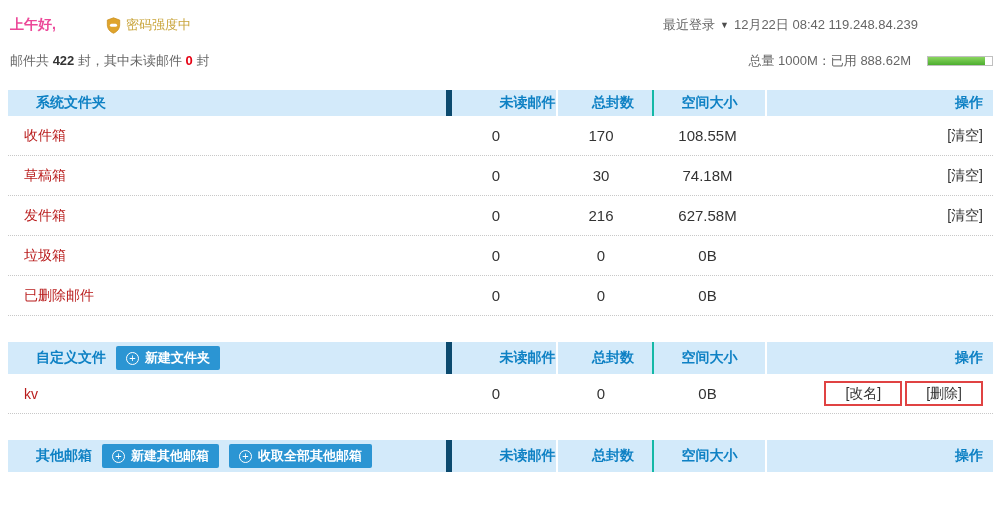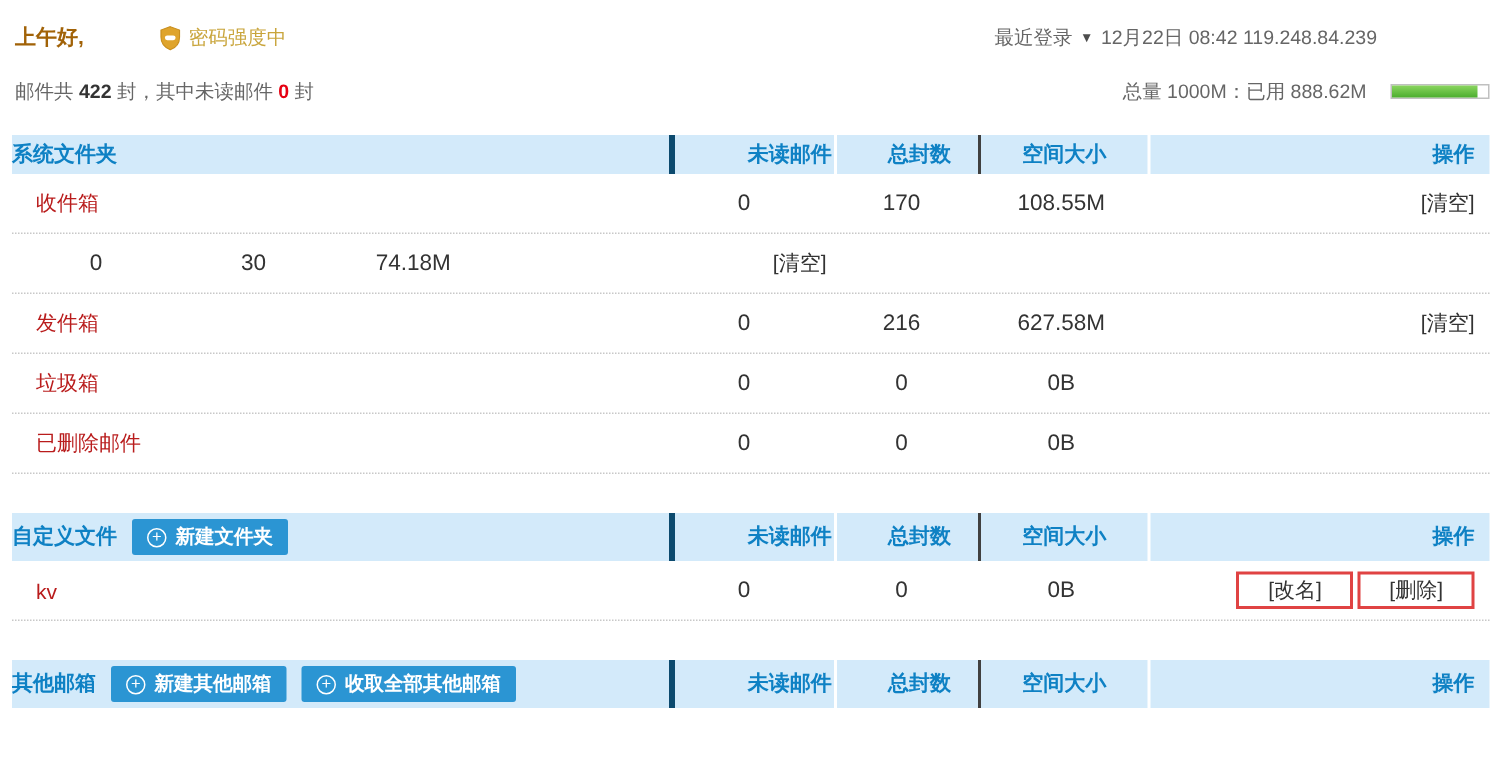--- a/index.html
+++ b/index.html
@@ -9,21 +9,21 @@
   }
   *{box-sizing:border-box;}
   html,body{margin:0;padding:0;}
   body{
     width:998px;height:515px;overflow:hidden;background:#fff;
     font-family:"Liberation Sans","DejaVu Sans",sans-serif;
     font-size:14px;color:#333;
   }
   
   .row1{display:flex;align-items:center;margin:14px 0 0 10px;height:22px;}
-  .greeting{font-weight:bold;font-size:14px;color:#a16207;}
+  .greeting{font-weight:bold;font-size:14px;color:#ec4899;}
   .badge{display:inline-flex;align-items:center;gap:5px;margin-left:50px;
          color:var(--badge-text);font-size:13px;cursor:pointer;}
   .badge svg{display:block;}
   .login{margin-left:auto;margin-right:80px;display:flex;align-items:center;gap:5px;
          color:#666;font-size:13px;cursor:pointer;}
   .caret{font-size:9px;color:#4d4d4d;line-height:1;}
   .row2{display:flex;align-items:center;margin:16px 5px 0 10px;height:18px;
         color:#666;font-size:13px;}
   .row2 .num-total{font-weight:bold;color:#333;}
   .row2 .num-unread{font-weight:bold;color:var(--unread-red);}
@@ -31,24 +31,24 @@
   .progress{width:66px;height:10px;border:1px solid #c0c0c0;background:#fff;}
   .progress-fill{height:100%;width:89%;
         background:linear-gradient(180deg,#8ad55f,var(--progress-green));}
   
   .tables{margin:20px 5px 0 8px;}
   .tbl{margin-bottom:26px;}
   .thead{display:flex;align-items:stretch;background:var(--header-band);height:26px;}
   .tbl.tall .thead{height:32px;}
   .th{display:flex;align-items:center;color:var(--header-text);
       font-weight:bold;font-size:14px;}
-  .th-name{flex:1;padding-left:0;gap:10px;}
-  .col-1{width:110px;border-left:4px solid #0c4a6e;justify-content:center;padding-left:47px;}
+  .th-name{flex:1;padding-left:28px;gap:10px;}
+  .col-1{width:110px;border-left:6px solid #0c4a6e;justify-content:center;padding-left:47px;}
   .col-2{width:96px;border-left:2px solid #fff;justify-content:center;padding-left:16px;}
-  .col-3{width:113px;border-left:2px solid #404040;justify-content:center;}
+  .col-3{width:113px;border-left:2px solid #14b8a6;justify-content:center;}
   .col-ops{width:228px;border-left:2px solid #fff;justify-content:flex-end;
            padding-right:10px;}
   .tr{display:flex;align-items:center;height:40px;
       border-bottom:1px dotted #c8c8c8;}
   .td{display:flex;align-items:center;}
   .td-name{flex:1;padding-left:16px;font-size:14px;color:#b91c1c;}
   .td.c1{width:112px;justify-content:center;font-size:15px;}
   .td.c2{width:98px;justify-content:center;font-size:15px;}
   .td.c3{width:115px;justify-content:center;font-size:15px;}
   .td.ops{width:228px;justify-content:flex-end;padding-right:10px;}
@@ -111,20 +111,21 @@
       <div class="td td-name">收件箱</div>
       <div class="td c1">0</div>
       <div class="td c2">170</div>
       <div class="td c3">108.55M</div>
       <div class="td ops">
           <a class="action">[清空]</a>
         </div>
     </div>
 
     <div class="tr">
+      <div class="td td-name">草稿箱</div>
       <div class="td c1">0</div>
       <div class="td c2">30</div>
       <div class="td c3">74.18M</div>
       <div class="td ops">
           <a class="action">[清空]</a>
         </div>
     </div>
 
     <div class="tr">
       <div class="td td-name">发件箱</div>

